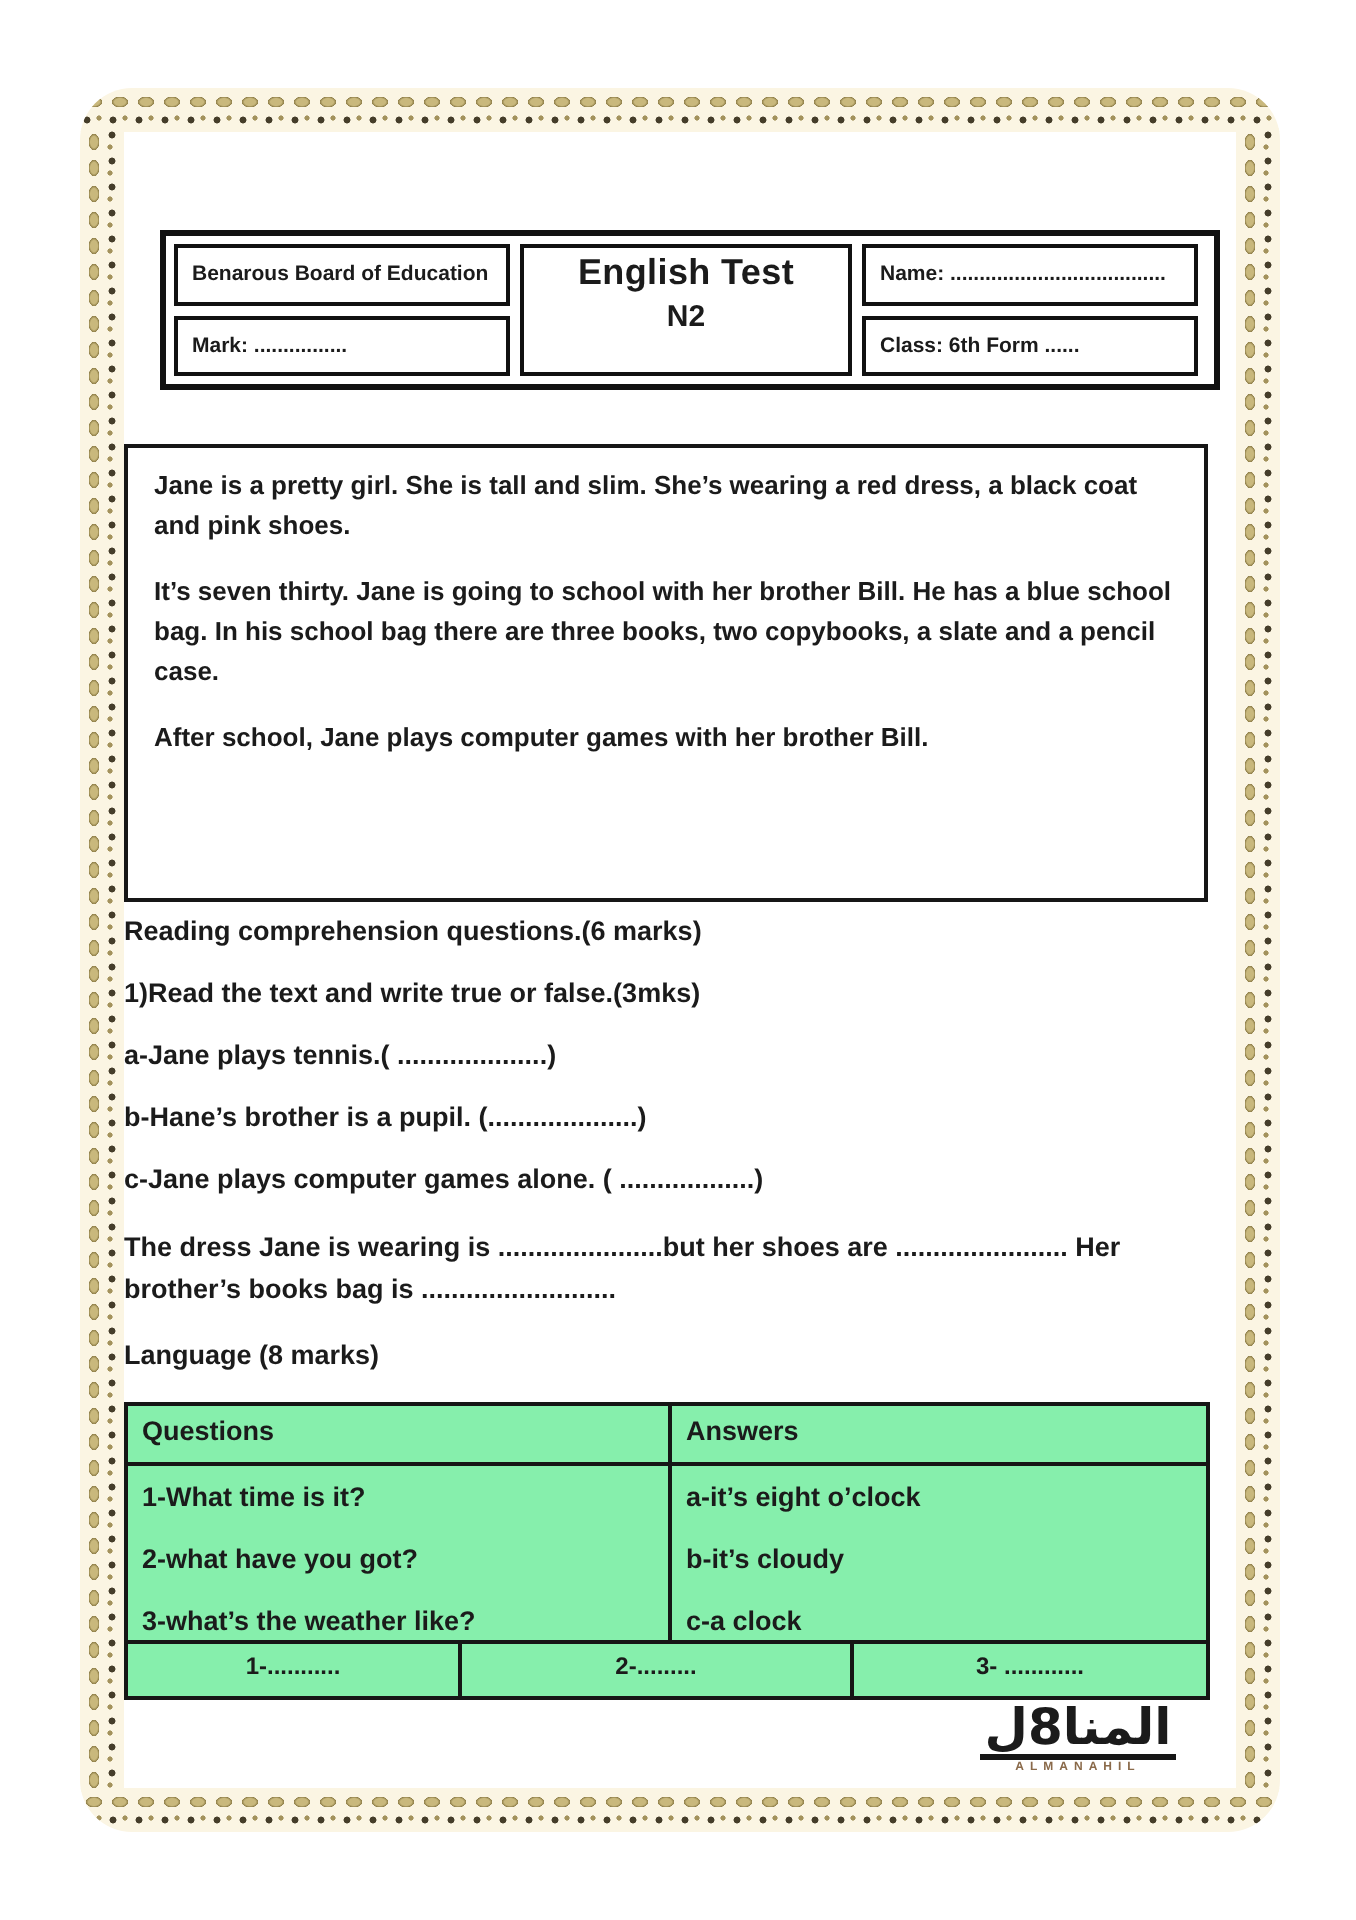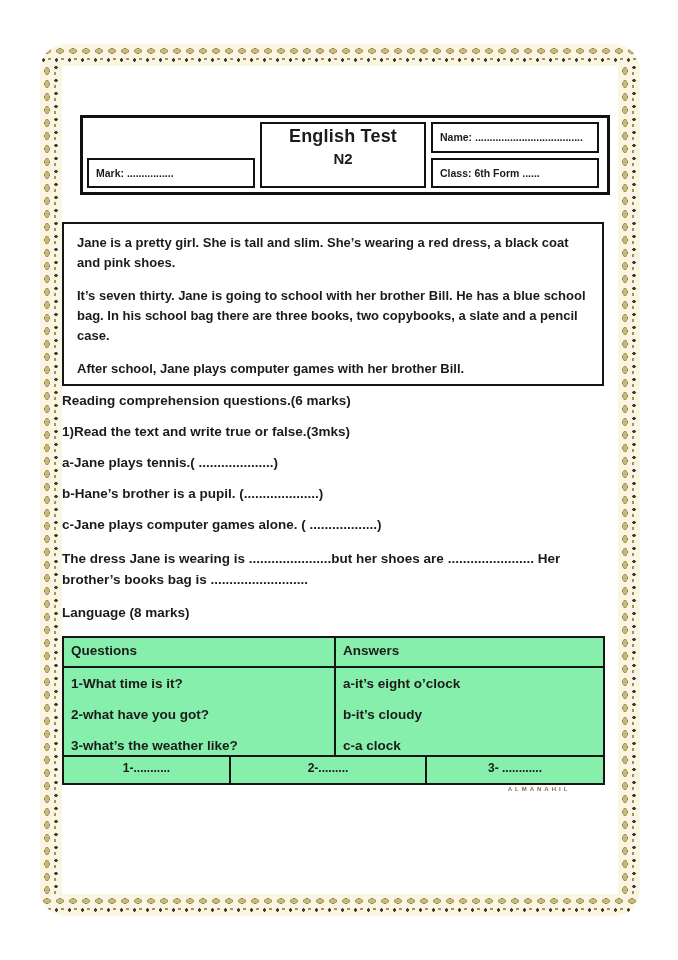--- a/index.html
+++ b/index.html
@@ -45,21 +45,21 @@
   .hcell{border:2px solid #111;display:flex;align-items:center;padding:2px 7px;
     font-weight:bold;font-size:10.5px;box-sizing:border-box;background:#fff;}
   .hcell-center{
     grid-row:1 / span 2;grid-column:2;flex-direction:column;justify-content:flex-start;gap:3px;
   }
   .test-title{font-size:18px;font-weight:900;letter-spacing:.2px;}
   .test-number{font-size:15px;font-weight:900;}
 
   
   .passage-box{
-    box-sizing:border-box;width:542px;height:164px;border:2px solid #161616;
+    box-sizing:border-box;width:542px;height:229px;border:2px solid #161616;
     padding:5px 13px;margin-bottom:7px;background:#fff;
   }
   .passage-box p{margin:4px 0 13px;font-weight:bold;font-size:13px;line-height:20px;}
 
   
   .line{font-weight:bold;font-size:13.5px;line-height:16px;margin:0 0 15px;}
   .fill{line-height:21px;}
 
   
   .match-table{width:543px;box-sizing:border-box;border:2px solid #161616;margin-top:4px;background:#86efac;}
@@ -88,20 +88,21 @@
 <div class="bead-frame">
   <div class="bead-h bead-top"></div>
   <div class="bead-h bead-bot"></div>
   <div class="bead-v bead-left"></div>
   <div class="bead-v bead-right"></div>
 </div>
 
 <div class="content">
 
   <div class="header-table">
+    <div class="hcell" style="grid-column:1;grid-row:1;">Benarous Board of Education</div>
     <div class="hcell hcell-center">
       <div class="test-title">English Test</div>
       <div class="test-number">N2</div>
     </div>
     <div class="hcell" style="grid-column:3;grid-row:1;">Name: .....................................</div>
     <div class="hcell" style="grid-column:1;grid-row:2;">Mark: ................</div>
     <div class="hcell" style="grid-column:3;grid-row:2;">Class: 6th Form ......</div>
   </div>
 
   <div class="passage-box">
@@ -137,16 +138,17 @@
       </div>
     </div>
     <div class="mt-slots">
       <div class="mt-cell">1-...........</div>
       <div class="mt-cell">2-.........</div>
       <div class="mt-cell">3- ............</div>
     </div>
   </div>
 
   <div class="logo">
+    <div class="logo-arabic">المنا8ل</div>
     <div class="logo-sub">ALMANAHIL</div>
   </div>
 
 </div>
 
 </body></html>

